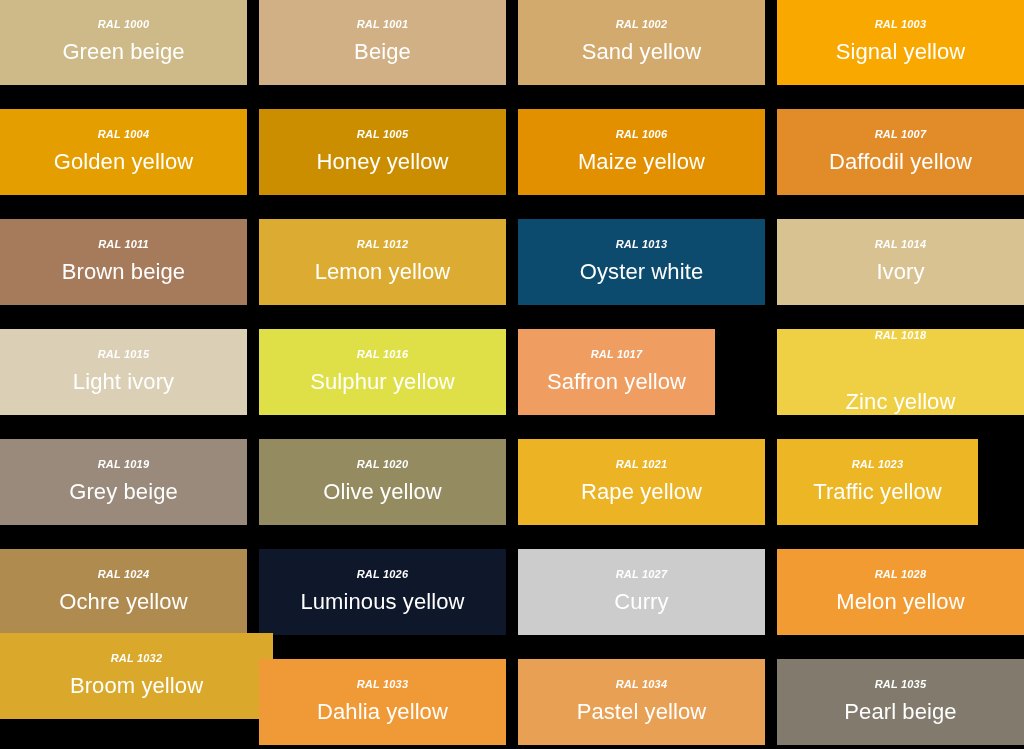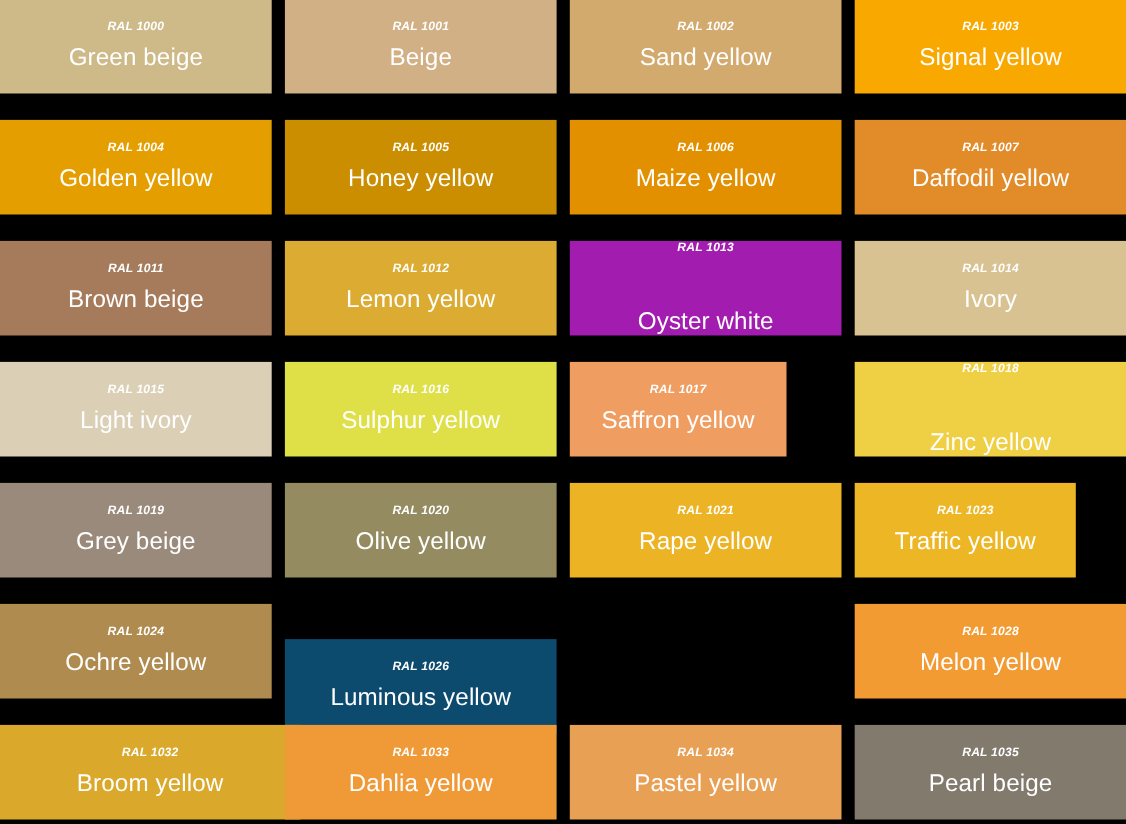--- a/index.html
+++ b/index.html
@@ -91,21 +91,21 @@
       <div class="swatch-name">Daffodil yellow</div>
     </div>
     <div class="swatch" style="left: 0px; top: 219px; width: 247px; height: 86px; background: rgb(166, 123, 91);">
       <div class="swatch-code">RAL 1011</div>
       <div class="swatch-name">Brown beige</div>
     </div>
     <div class="swatch" style="left: 259px; top: 219px; width: 247px; height: 86px; background: rgb(220, 172, 50);">
       <div class="swatch-code">RAL 1012</div>
       <div class="swatch-name">Lemon yellow</div>
     </div>
-    <div class="swatch" style="left: 518px; top: 219px; width: 247px; height: 86px; background: #a21caf; justify-content: space-between;">
+    <div class="swatch" style="left: 518px; top: 219px; width: 247px; height: 86px; background: #0c4a6e;">
       <div class="swatch-code">RAL 1013</div>
       <div class="swatch-name">Oyster white</div>
     </div>
     <div class="swatch" style="left: 777px; top: 219px; width: 247px; height: 86px; background: rgb(217, 194, 146);">
       <div class="swatch-code">RAL 1014</div>
       <div class="swatch-name">Ivory</div>
     </div>
     <div class="swatch" style="left: 0px; top: 329px; width: 247px; height: 86px; background: rgb(219, 207, 182);">
       <div class="swatch-code">RAL 1015</div>
       <div class="swatch-name">Light ivory</div>
@@ -135,29 +135,33 @@
       <div class="swatch-name">Rape yellow</div>
     </div>
     <div class="swatch" style="left: 777px; top: 439px; width: 201px; height: 86px; background: rgb(237, 182, 37);">
       <div class="swatch-code">RAL 1023</div>
       <div class="swatch-name">Traffic yellow</div>
     </div>
     <div class="swatch" style="left: 0px; top: 549px; width: 247px; height: 86px; background: rgb(176, 139, 79);">
       <div class="swatch-code">RAL 1024</div>
       <div class="swatch-name">Ochre yellow</div>
     </div>
-    <div class="swatch" style="left: 259px; top: 549px; width: 247px; height: 86px; background: #0c4a6e; margin-top: 32px;">
+    <div class="swatch" style="left: 259px; top: 549px; width: 247px; height: 86px; background: #0f172a;">
       <div class="swatch-code">RAL 1026</div>
       <div class="swatch-name">Luminous yellow</div>
+    </div>
+    <div class="swatch" style="left: 518px; top: 549px; width: 247px; height: 86px; background: rgb(204, 204, 204);">
+      <div class="swatch-code">RAL 1027</div>
+      <div class="swatch-name">Curry</div>
     </div>
     <div class="swatch" style="left: 777px; top: 549px; width: 247px; height: 86px; background: rgb(242, 155, 50);">
       <div class="swatch-code">RAL 1028</div>
       <div class="swatch-name">Melon yellow</div>
     </div>
-    <div class="swatch" style="left: 0px; top: 659px; width: 273px; height: 86px; background: rgb(218, 169, 44);">
+    <div class="swatch" style="left: 0px; top: 633px; width: 273px; height: 86px; background: rgb(218, 169, 44);">
       <div class="swatch-code">RAL 1032</div>
       <div class="swatch-name">Broom yellow</div>
     </div>
     <div class="swatch" style="left: 259px; top: 659px; width: 247px; height: 86px; background: rgb(240, 153, 55);">
       <div class="swatch-code">RAL 1033</div>
       <div class="swatch-name">Dahlia yellow</div>
     </div>
     <div class="swatch" style="left: 518px; top: 659px; width: 247px; height: 86px; background: rgb(232, 160, 85);">
       <div class="swatch-code">RAL 1034</div>
       <div class="swatch-name">Pastel yellow</div>

